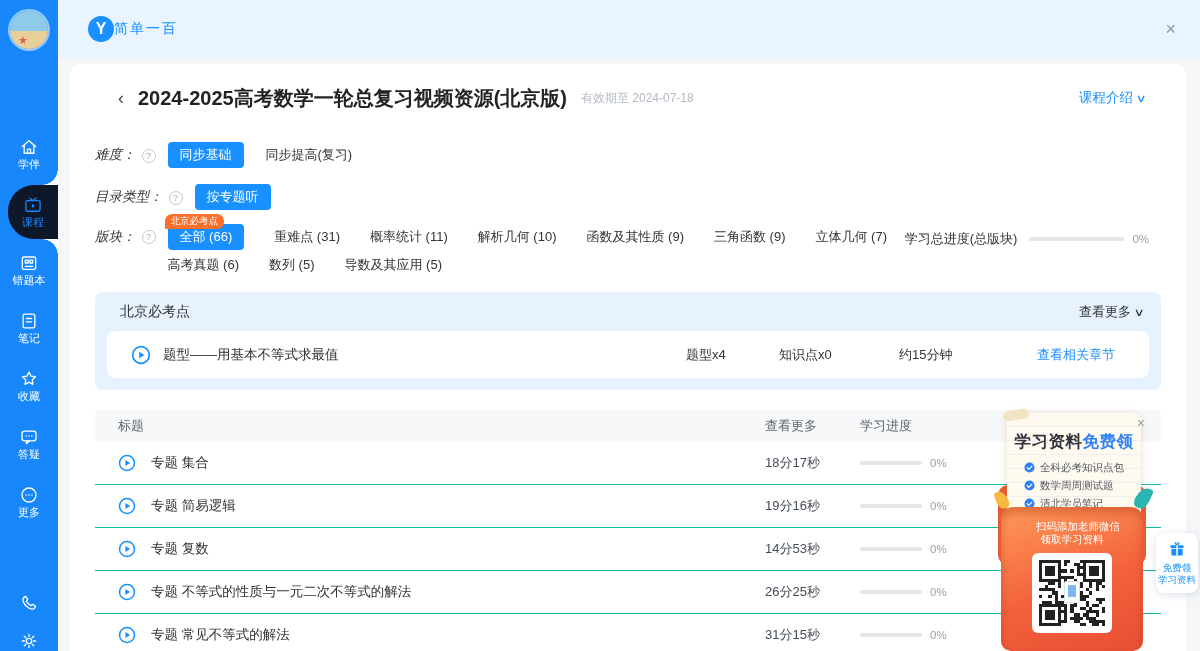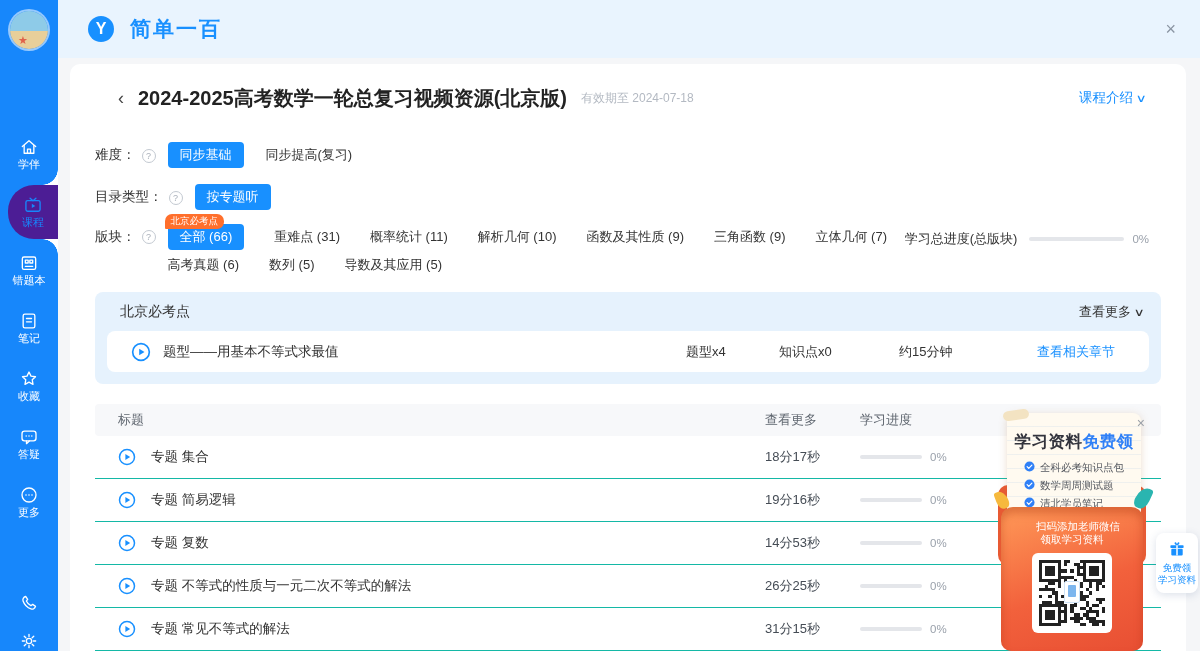--- a/index.html
+++ b/index.html
@@ -7,66 +7,66 @@
   body { font-family:"Liberation Sans","DejaVu Sans",sans-serif; background:#f5f6f8; position:relative; color:#333; }
 
   
   .sidebar { position:absolute; left:0; top:0; width:58px; height:651px; background:#1787fb; z-index:10; display:flex; flex-direction:column; align-items:center; }
   .avatar { width:38px; height:38px; border-radius:50%; margin-top:11px; background:linear-gradient(to bottom,#8ecbe8 0%,#bfe3ef 52%,#e6c globalization 52%); background:linear-gradient(to bottom,#8ecbe8 52%,#e8cf9a 52%); position:relative; overflow:hidden; box-shadow:0 0 0 2px rgba(255,255,255,.55); cursor:pointer; }
   .avatar::after { content:"★"; position:absolute; left:8px; bottom:2px; font-size:11px; color:#e0634b; }
   .side-nav { margin-top:78px; width:100%; }
   .side-item { width:58px; height:54px; margin-bottom:4px; display:flex; flex-direction:column; align-items:center; justify-content:center; color:#fff; cursor:pointer; position:relative; }
   .side-item .side-label { font-size:11px; margin-top:0; }
   .side-item svg { width:20px; height:20px; display:block; }
-  .side-item.active { background:#4c1d95; color:#1787fb; width:50px; margin-left:8px; border-radius:26px 0 0 26px; }
+  .side-item.active { background:#0f172a; color:#1787fb; width:50px; margin-left:8px; border-radius:26px 0 0 26px; }
   .side-item.active::before { content:""; position:absolute; top:-16px; right:0; width:16px; height:16px; background:radial-gradient(circle at 0% 0%, #1787fb 15.5px, #fff 16px); }
   .side-item.active::after  { content:""; position:absolute; bottom:-16px; right:0; width:16px; height:16px; background:radial-gradient(circle at 0% 100%, #1787fb 15.5px, #fff 16px); }
   .side-bottom { margin-top:auto; width:100%; display:flex; flex-direction:column; align-items:center; gap:18px; padding-bottom:0; }
   .side-bottom .bicon { color:#fff; cursor:pointer; }
   .side-bottom svg { width:20px; height:20px; display:block; }
 
   
   .topbar { position:absolute; left:58px; top:0; right:0; height:58px; background:#e9f4fe; display:flex; align-items:center; z-index:5; }
   .logo { display:flex; align-items:center; margin-left:30px; cursor:pointer; }
   .logo-circle { width:26px; height:26px; border-radius:50%; background:#1890ff; color:#fff; font-weight:bold; font-size:16px; display:flex; align-items:center; justify-content:center; }
-  .logo-text { font-size:21px; font-weight:bold; color:#1890ff; margin-left:16px; letter-spacing:2px; }
+  .logo-text { font-size:14px; font-weight:normal; color:#1890ff; margin-left:0; letter-spacing:2px; }
   .topbar-close { margin-left:auto; margin-right:24px; color:#8a95a3; font-size:18px; cursor:pointer; line-height:1; }
 
   
   .content { position:absolute; left:58px; top:58px; right:0; bottom:0; }
   .card { position:absolute; left:12px; top:6px; width:1116px; height:610px; background:#fff; border-radius:10px; padding:0 25px; overflow:hidden; }
 
   .page-title-row { margin:20px 2px 0 23px; display:flex; align-items:center; height:28px; }
   .back-arrow { font-size:18px; color:#444; cursor:pointer; margin-right:14px; line-height:1; }
   .page-title { font-size:20px; font-weight:bold; color:#222; }
   .validity { font-size:12px; color:#b3b9c2; margin-left:14px; }
   .intro-link { margin-left:auto; margin-right:14px; color:#1890ff; font-size:13.5px; cursor:pointer; display:flex; align-items:center; gap:4px; }
   .chev { font-size:11px; transform:scaleX(1.4); display:inline-block; }
 
   .filter-row { display:flex; align-items:center; font-size:13.5px; color:#333; }
   .filter-row.r1 { margin-top:30px; }
   .filter-row.r2 { margin-top:16px; }
   .filter-row.r3 { margin-top:14px; align-items:flex-start; position:relative; }
-  .f-label { margin-right:6px; white-space:nowrap; }
+  .f-label { margin-right:6px; white-space:nowrap;font-style:italic; }
   .info-ic { width:14px; height:14px; border:1px solid #c3c9d1; border-radius:50%; color:#a7aeb8; font-size:9px; display:inline-flex; align-items:center; justify-content:center; margin-right:12px; flex:none; cursor:pointer; margin-top:1px; }
   .chip-sel { background:#1890ff; color:#fff; border-radius:4px; padding:4px 12px; font-size:13px; cursor:pointer; position:relative; white-space:nowrap; }
   .chip-plain { color:#333; font-size:13px; cursor:pointer; white-space:nowrap; padding:4px 0; }
   .chips { display:flex; flex-wrap:wrap; column-gap:30px; row-gap:2px; width:720px; align-items:flex-start; }
   .hot-badge { position:absolute; top:-10px; left:-3px; background:#ff6f2c; color:#fff; font-size:9.5px; padding:1px 6px; border-radius:7px 7px 7px 1px; white-space:nowrap; }
   .total-progress { position:absolute; right:12px; top:6px; display:flex; align-items:center; font-size:13px; color:#333; }
   .track { height:4px; background:#e4e6ea; border-radius:2px; position:relative; }
   .total-progress .track { width:95px; margin-left:12px; }
   .pct { color:#9aa1ab; font-size:11.5px; margin-left:8px; }
 
   
   .featured { margin-top:14px; background:#e6f2fd; border-radius:8px; padding:11px 12px 12px; }
   .featured-head { display:flex; align-items:center; padding:0 6px 0 13px; }
   .featured-title { font-size:14px; color:#333; }
   .featured-more { margin-left:auto; font-size:13px; color:#333; cursor:pointer; display:flex; align-items:center; gap:4px; }
-  .featured-item { margin-top:10px; background:#fff; border-radius:8px; height:41px; display:flex; align-items:center; padding:0 16px 0 24px; }
+  .featured-item { margin-top:10px; background:#fff; border-radius:8px; height:47px; display:flex; align-items:center; padding:0 16px 0 24px; }
   .play-ic { width:20px; height:20px; flex:none; cursor:pointer; }
   .play-ic svg { width:100%; height:100%; display:block; }
   .featured-item .f-name { font-size:13.5px; color:#333; margin-left:12px; flex:1; }
   .f-meta { font-size:13px; color:#333; }
   .f-meta.m1 { width:93px; }
   .f-meta.m2 { width:120px; }
   .f-meta.m3 { width:138px; }
   .f-link { font-size:13px; color:#1890ff; cursor:pointer; width:96px; text-align:left; }
 
   
@@ -81,21 +81,21 @@
   .v-row .track { width:62px; }
 
   
   .promo { position:absolute; left:996px; top:407px; width:152px; height:244px; z-index:30; }
   .paper { position:absolute; left:11px; top:6px; width:134px; height:150px; background:#fffaf0; border-radius:8px; box-shadow:0 2px 8px rgba(180,120,60,.25); background-image:repeating-linear-gradient(to bottom, transparent 0 13px, rgba(120,170,220,.12) 13px 14px); }
   .paper::before { content:""; position:absolute; left:-4px; top:-3px; width:26px; height:10px; background:#f3e3c2; border-radius:6px; transform:rotate(-8deg); }
   .promo-title { margin-top:18px; text-align:center; font-size:16.5px; font-weight:bold; letter-spacing:.5px; white-space:nowrap; }
   .promo-title .t-dark { color:#33343d; }
   .promo-title .t-blue { color:#2f80f7; }
   .promo-bullets { list-style:none; margin-top:8px; padding-left:17px; }
-  .promo-bullets li { display:flex; gap:5px; font-size:10.5px; color:#55585f; margin-bottom:4px; white-space:nowrap; }
+  .promo-bullets li { display:flex; align-items:center; gap:5px; font-size:10.5px; color:#55585f; margin-bottom:4px; white-space:nowrap; }
   .promo-bullets svg { width:11px; height:11px; flex:none; }
   .promo-close { position:absolute; right:3px; top:9px; color:#9aa0a8; font-size:14px; cursor:pointer; z-index:5; line-height:1; }
   .deco-teal { position:absolute; right:-2px; top:80px; width:14px; height:22px; background:#2ab5b0; border-radius:80% 20% 60% 40%; transform:rotate(25deg); }
   .deco-yellow { position:absolute; left:0px; top:84px; width:12px; height:18px; background:#f6b93d; border-radius:20% 80% 40% 60%; transform:rotate(-20deg); }
   .pocket-back { position:absolute; left:2px; top:78px; width:148px; height:80px; background:#e95a34; border-radius:10px; }
   .pocket { position:absolute; left:5px; top:100px; width:142px; height:144px; background:linear-gradient(160deg,#ff9a58 0%,#f2613c 55%,#e84f33 100%); border-radius:12px 12px 10px 10px; box-shadow:inset 0 6px 8px rgba(160,40,10,.35); text-align:center; }
   .pocket-line { color:#fff; font-size:10.5px; line-height:13px; }
   .pocket-line.first { margin-top:13px;padding-left:12px; }
   .qr-box { width:80px; height:80px; background:#fff; border-radius:6px; margin:7px auto 0; display:flex; align-items:center; justify-content:center; position:relative; }
   .qr-box svg { width:66px; height:66px; }

